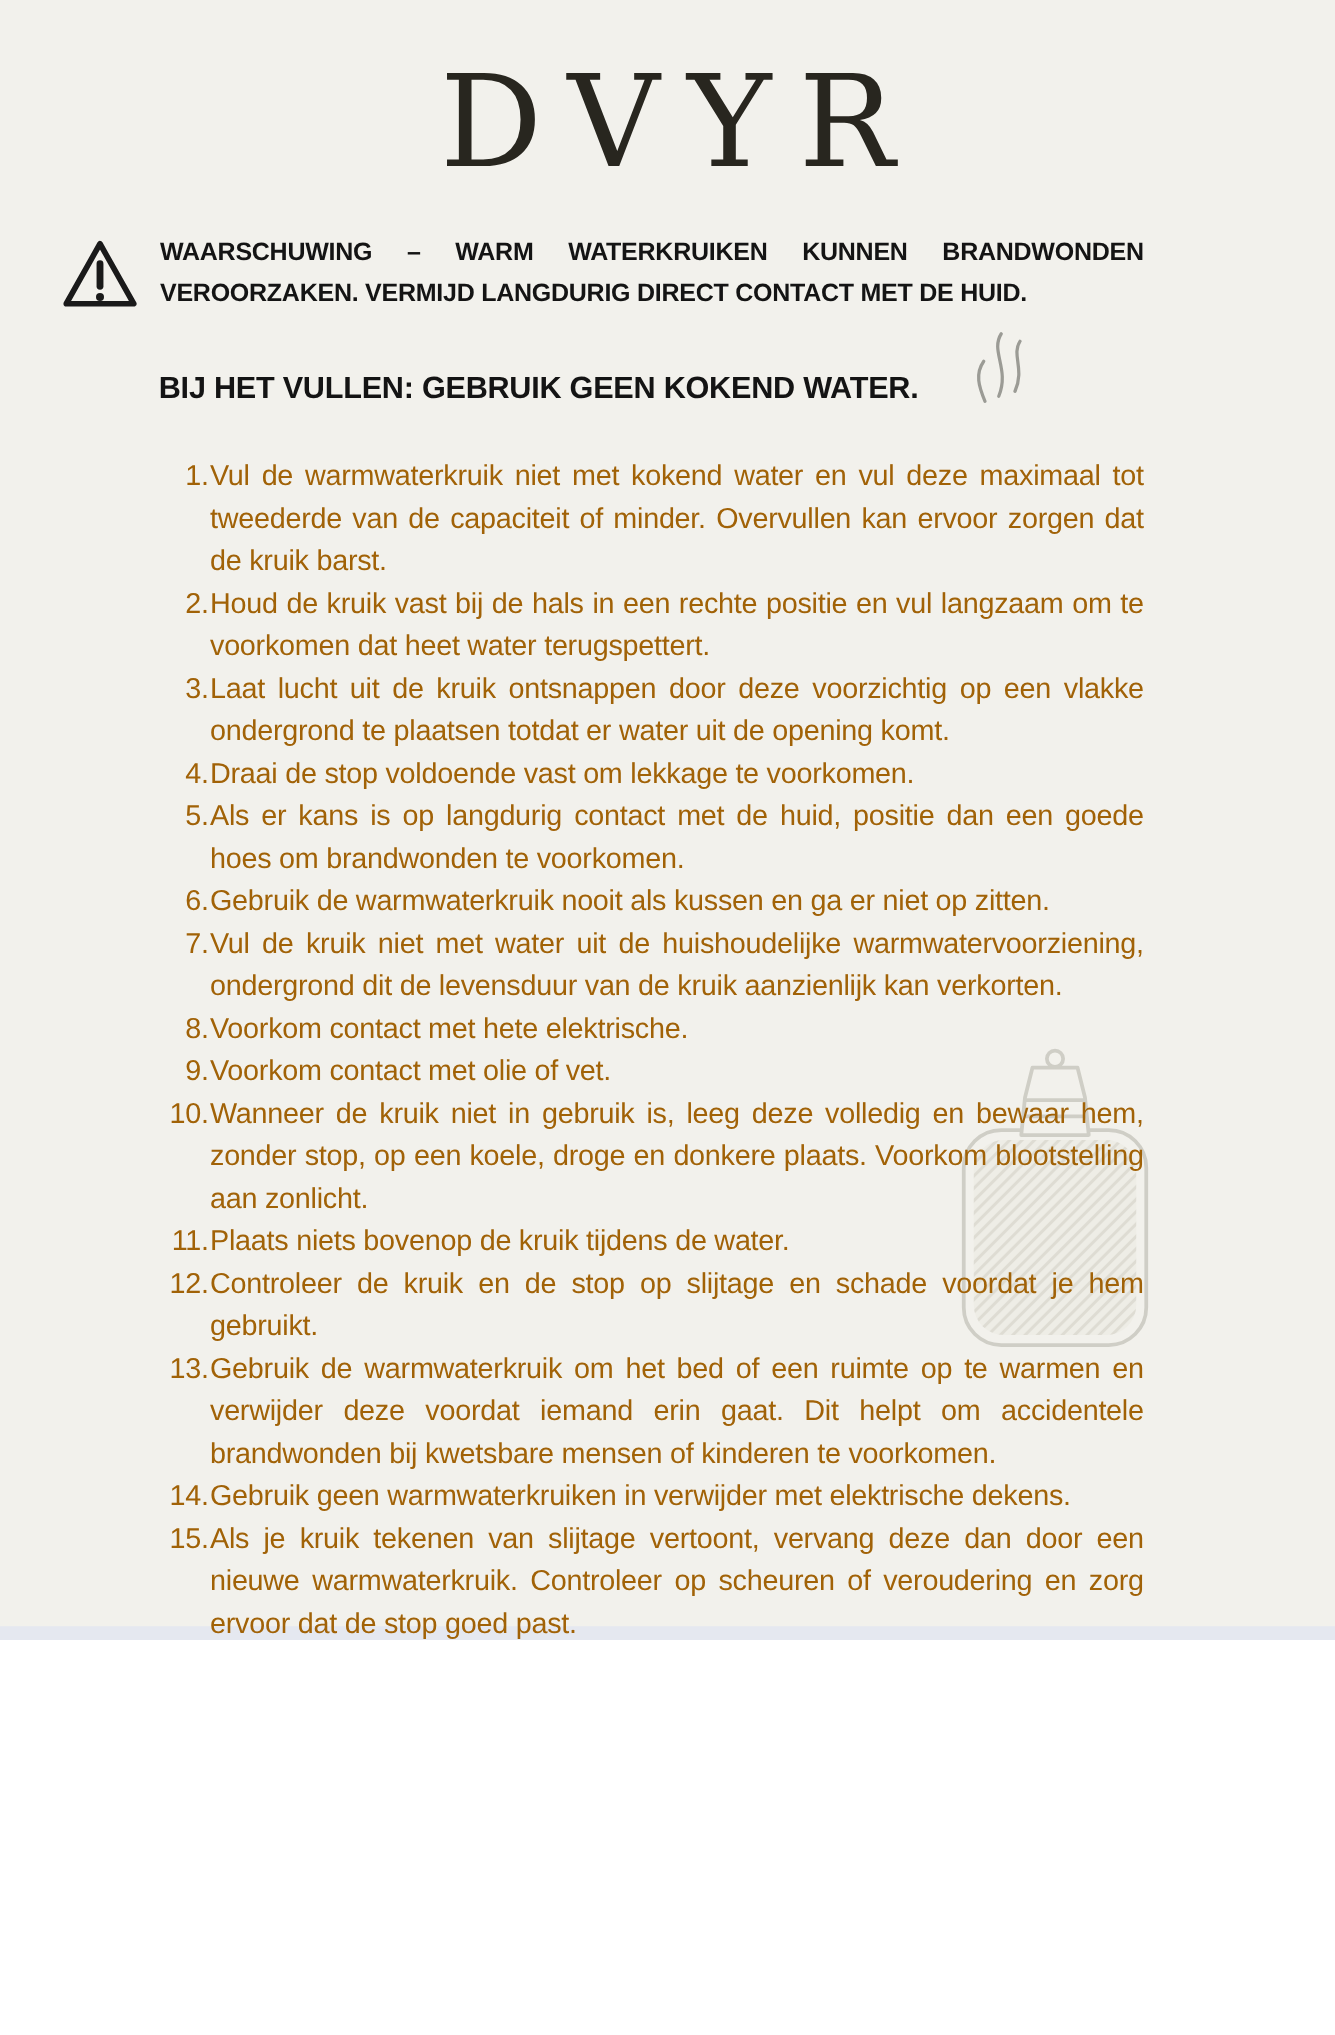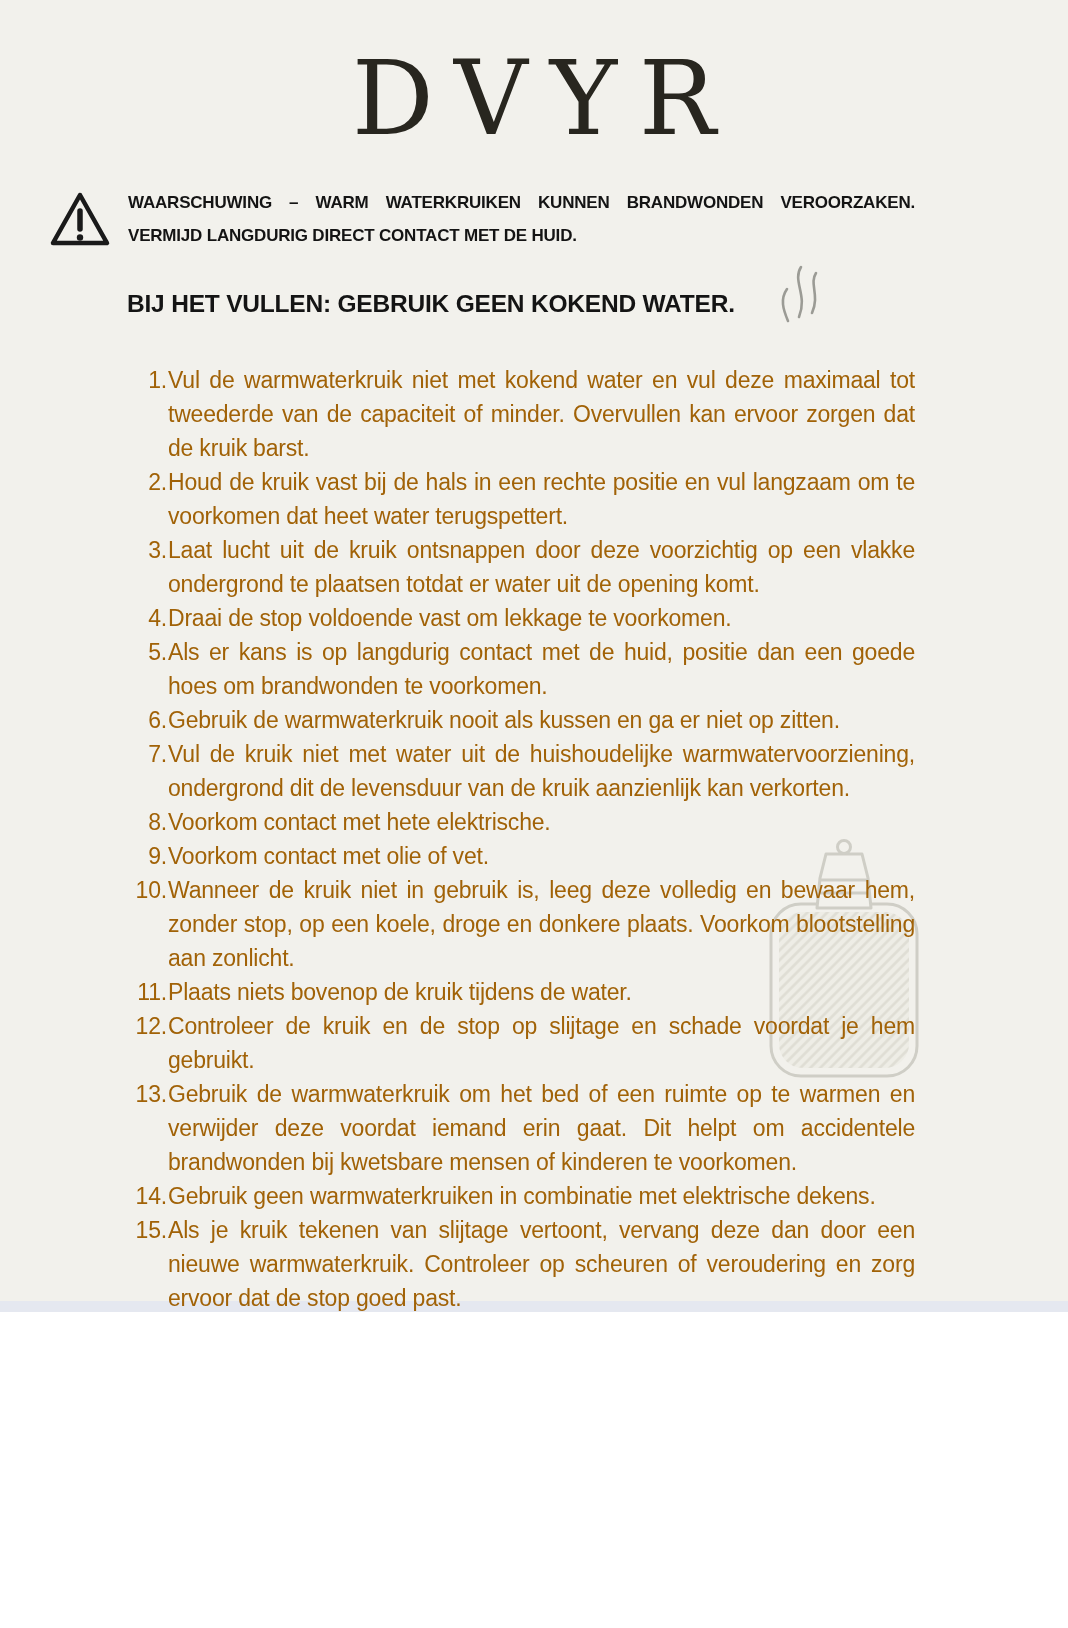--- a/index.html
+++ b/index.html
@@ -23,29 +23,29 @@
   }
   .warning-row {
     display:flex;
     margin:30px 153px 0 48px;
     gap:16px;
   }
   .warn-icon { width:64px; height:62px; flex:none; margin-top:2px; }
   .warning-text {
     flex:1; margin:0;
     font-weight:bold;
-    font-size:17px;
+    font-size:20px;
     line-height:33px;
     letter-spacing:-0.2px;
     text-align:justify;
     color:#141414;
   }
   .fill-row {
     display:flex;
-    align-items:center;
+    align-items:flex-end;
     gap:40px;
     margin:27px 153px 0 127px;
   }
   .fill-heading {
     margin:0;
     font-weight:bold;
     font-size:24.5px;
     line-height:33px;
     letter-spacing:-0.2px;
     color:#141414;
@@ -143,20 +143,20 @@
     <li>Draai de stop voldoende vast om lekkage te voorkomen.</li>
     <li>Als er kans is op langdurig contact met de huid, positie dan een goede hoes om brandwonden te voorkomen.</li>
     <li>Gebruik de warmwaterkruik nooit als kussen en ga er niet op zitten.</li>
     <li>Vul de kruik niet met water uit de huishoudelijke warmwatervoorziening, ondergrond dit de levensduur van de kruik aanzienlijk kan verkorten.</li>
     <li>Voorkom contact met hete elektrische.</li>
     <li>Voorkom contact met olie of vet.</li>
     <li>Wanneer de kruik niet in gebruik is, leeg deze volledig en bewaar hem, zonder stop, op een koele, droge en donkere plaats. Voorkom blootstelling aan zonlicht.</li>
     <li>Plaats niets bovenop de kruik tijdens de water.</li>
     <li>Controleer de kruik en de stop op slijtage en schade voordat je hem gebruikt.</li>
     <li>Gebruik de warmwaterkruik om het bed of een ruimte op te warmen en verwijder deze voordat iemand erin gaat. Dit helpt om accidentele brandwonden bij kwetsbare mensen of kinderen te voorkomen.</li>
-    <li>Gebruik geen warmwaterkruiken in combinatie met elektrische dekens.</li>
+    <li>Gebruik geen warmwaterkruiken in verwijder met elektrische dekens.</li>
     <li>Als je kruik tekenen van slijtage vertoont, vervang deze dan door een nieuwe warmwaterkruik. Controleer op scheuren of veroudering en zorg ervoor dat de stop goed past.</li>
   </ol>
 
 
   <div class="bottom-bar"></div>
 
 </div>
 
 </body></html>

